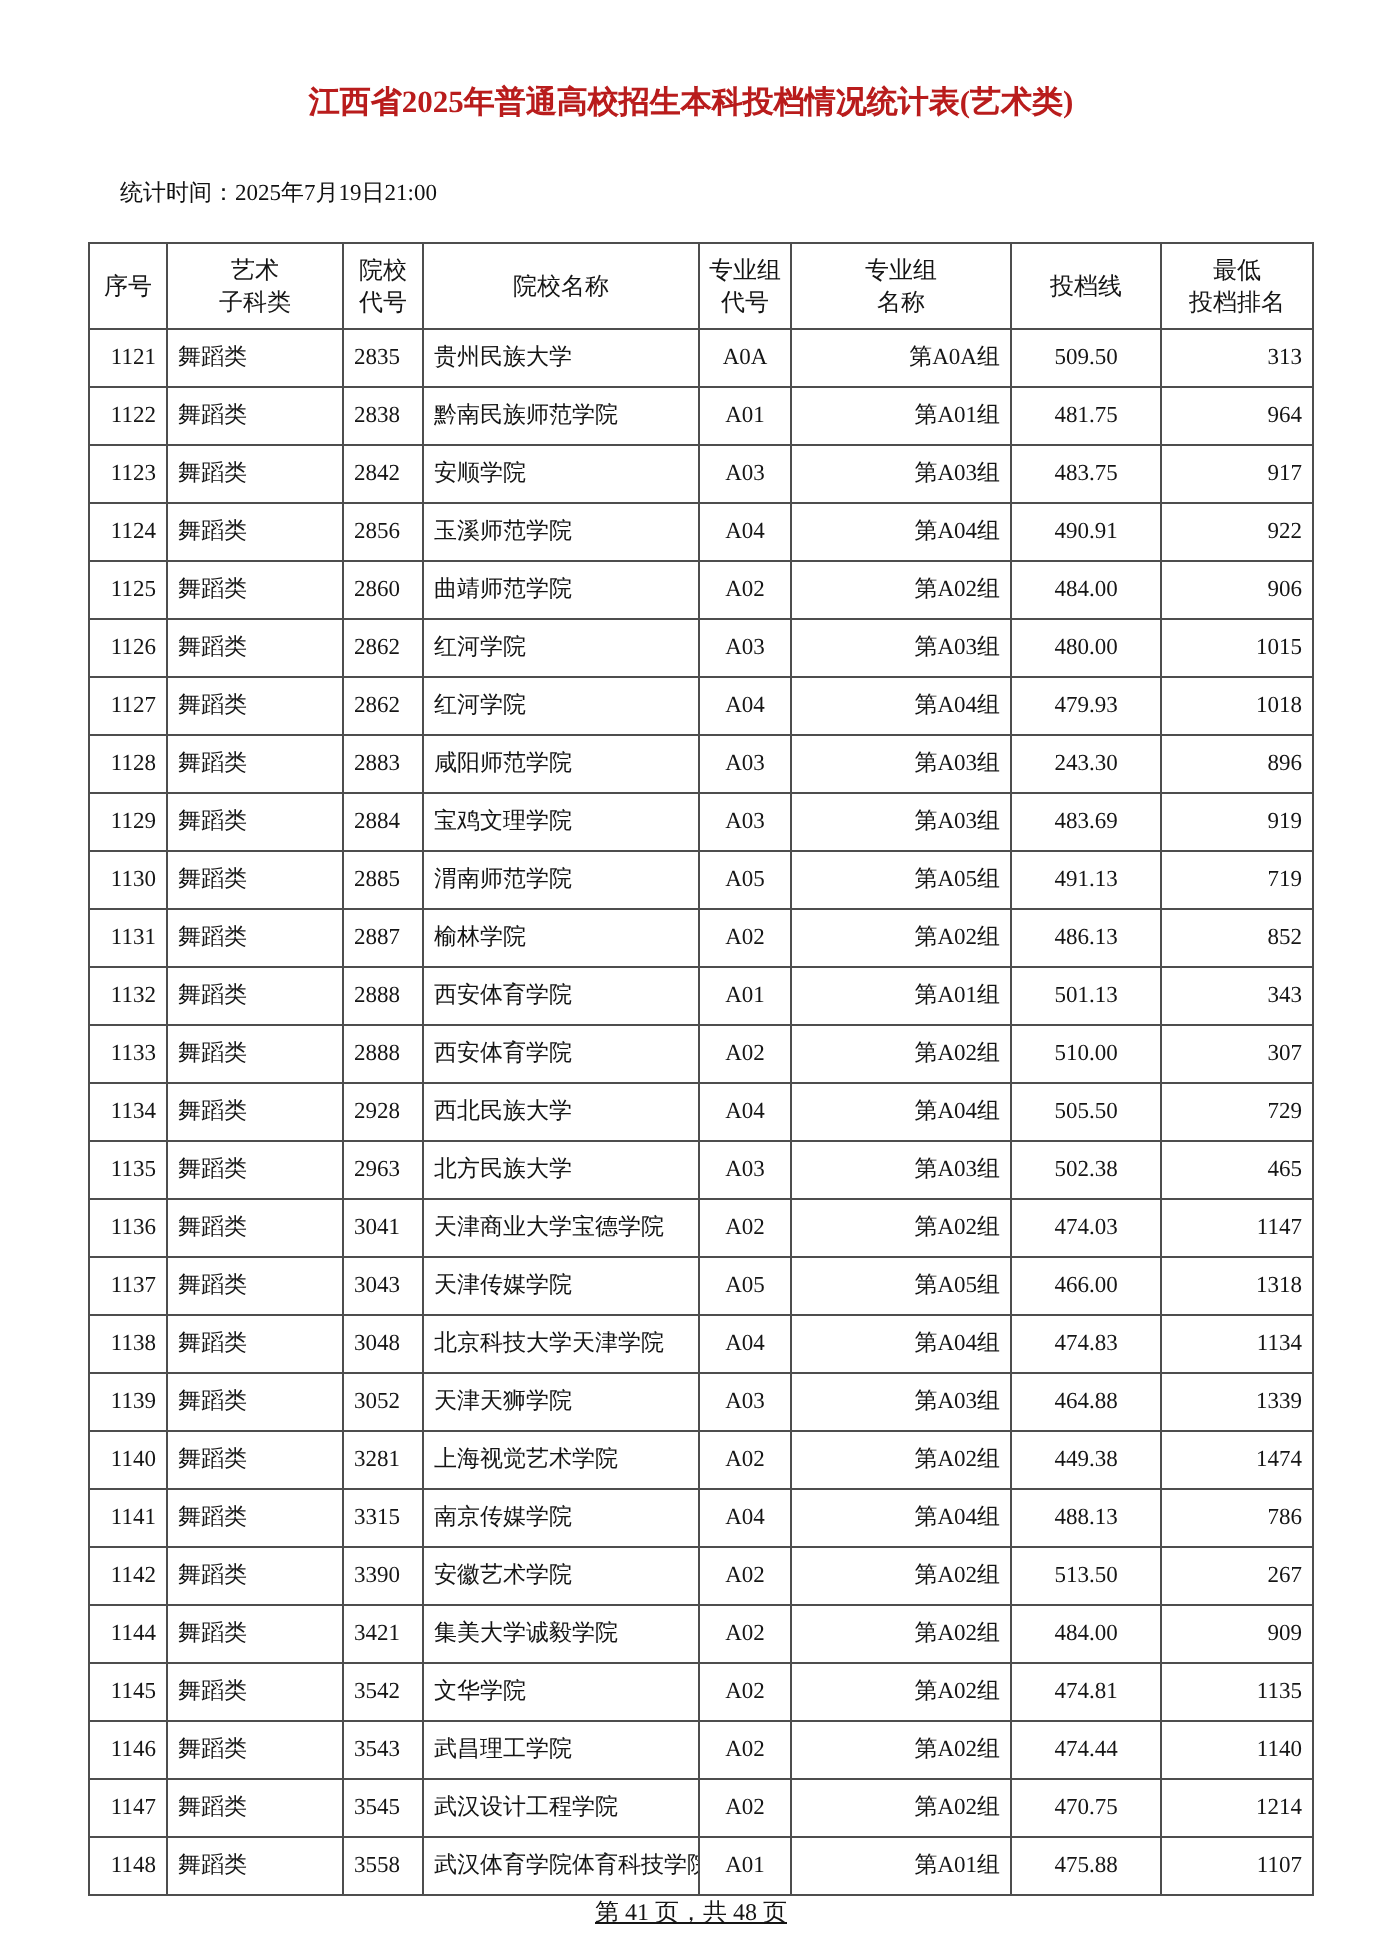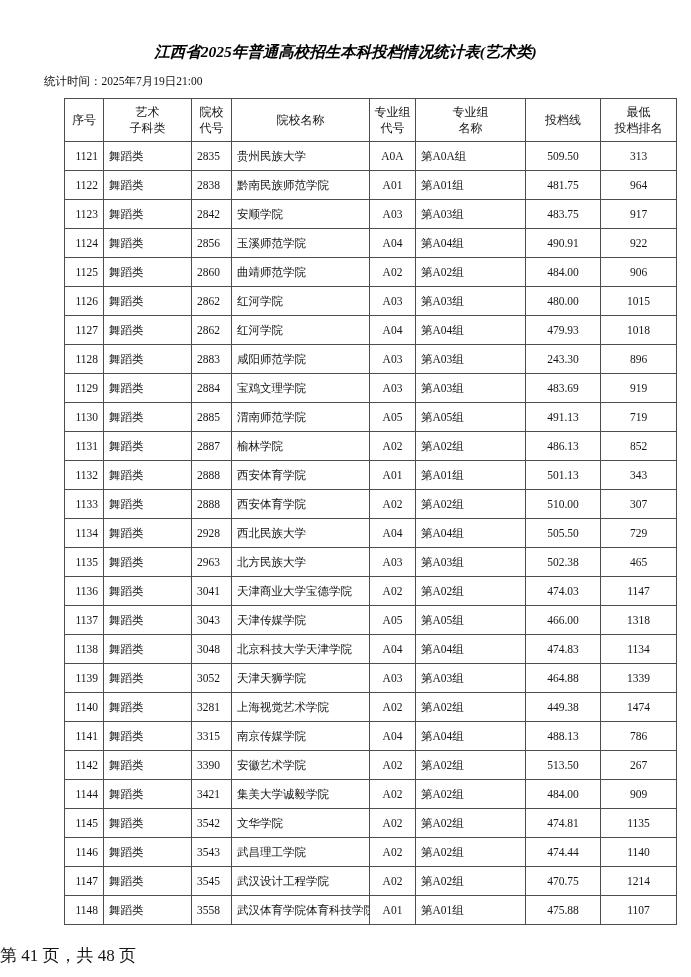--- a/index.html
+++ b/index.html
@@ -22,34 +22,33 @@
     box-sizing: border-box;
   }
   .doc-title {
     text-align: center;
     font-size: 15.5px;
     font-weight: bold;
     letter-spacing: 0px;
     margin: 0;
     padding-top: 42px;
     line-height: 20px;
-    color: #000000;
-    font-style: italic;
+    color: #b91c1c;
   }
   .stat-time {
     font-size: 11.5px;
-    margin: 0;
+    margin: 16px;
     padding-left: 44px;
     padding-top: 11px;
     line-height: 16px;
     color: #111;
   }
   table.report {
     border-collapse: collapse;
-    margin-left: 64px;
+    margin-left: 44px;
     margin-top: 9px;
     width: 612px;
     table-layout: fixed;
     border-radius: 11px;
   }
   table.report th,
   table.report td {
     border: 1px solid #4d4d4d;
     font-weight: normal;
     font-size: 11.5px;
@@ -81,32 +80,34 @@
   col.c-gcode   { width: 46px; }
   col.c-gname   { width: 110px; }
   col.c-score   { width: 75px; }
   col.c-rank    { width: 76px; }
 
   td.seq    { text-align: right;  padding-right: 6px; }
   td.subcat { text-align: left;   padding-left: 7px; color: #3a3a3a; }
   td.code   { text-align: left;  padding-right: 5px; }
   td.name   { text-align: left;   padding-left: 7px; }
   td.gcode  { text-align: center; }
-  td.gname  { text-align: left;   padding-left: 6px; color: #3a3a3a; }
+  td.gname  { text-align: right;   padding-left: 6px; color: #3a3a3a; }
   td.score  { text-align: center; }
-  td.rank   { text-align: center; }
+  td.rank   { text-align: right; }
 
   .footer {
     position: absolute;
     left: 0;
     right: 0;
     bottom: 13px;
-    font-size: 17px;
+    text-align: center;
+    font-size: 12px;
     color: #151515;
     line-height: 16px;
+    text-decoration: underline;
   }
 </style>
 </head>
 <body>
 
 <div class="page">
 
   <h1 class="doc-title">江西省2025年普通高校招生本科投档情况统计表(艺术类)</h1>
 
   <p class="stat-time">统计时间：2025年7月19日21:00</p>

